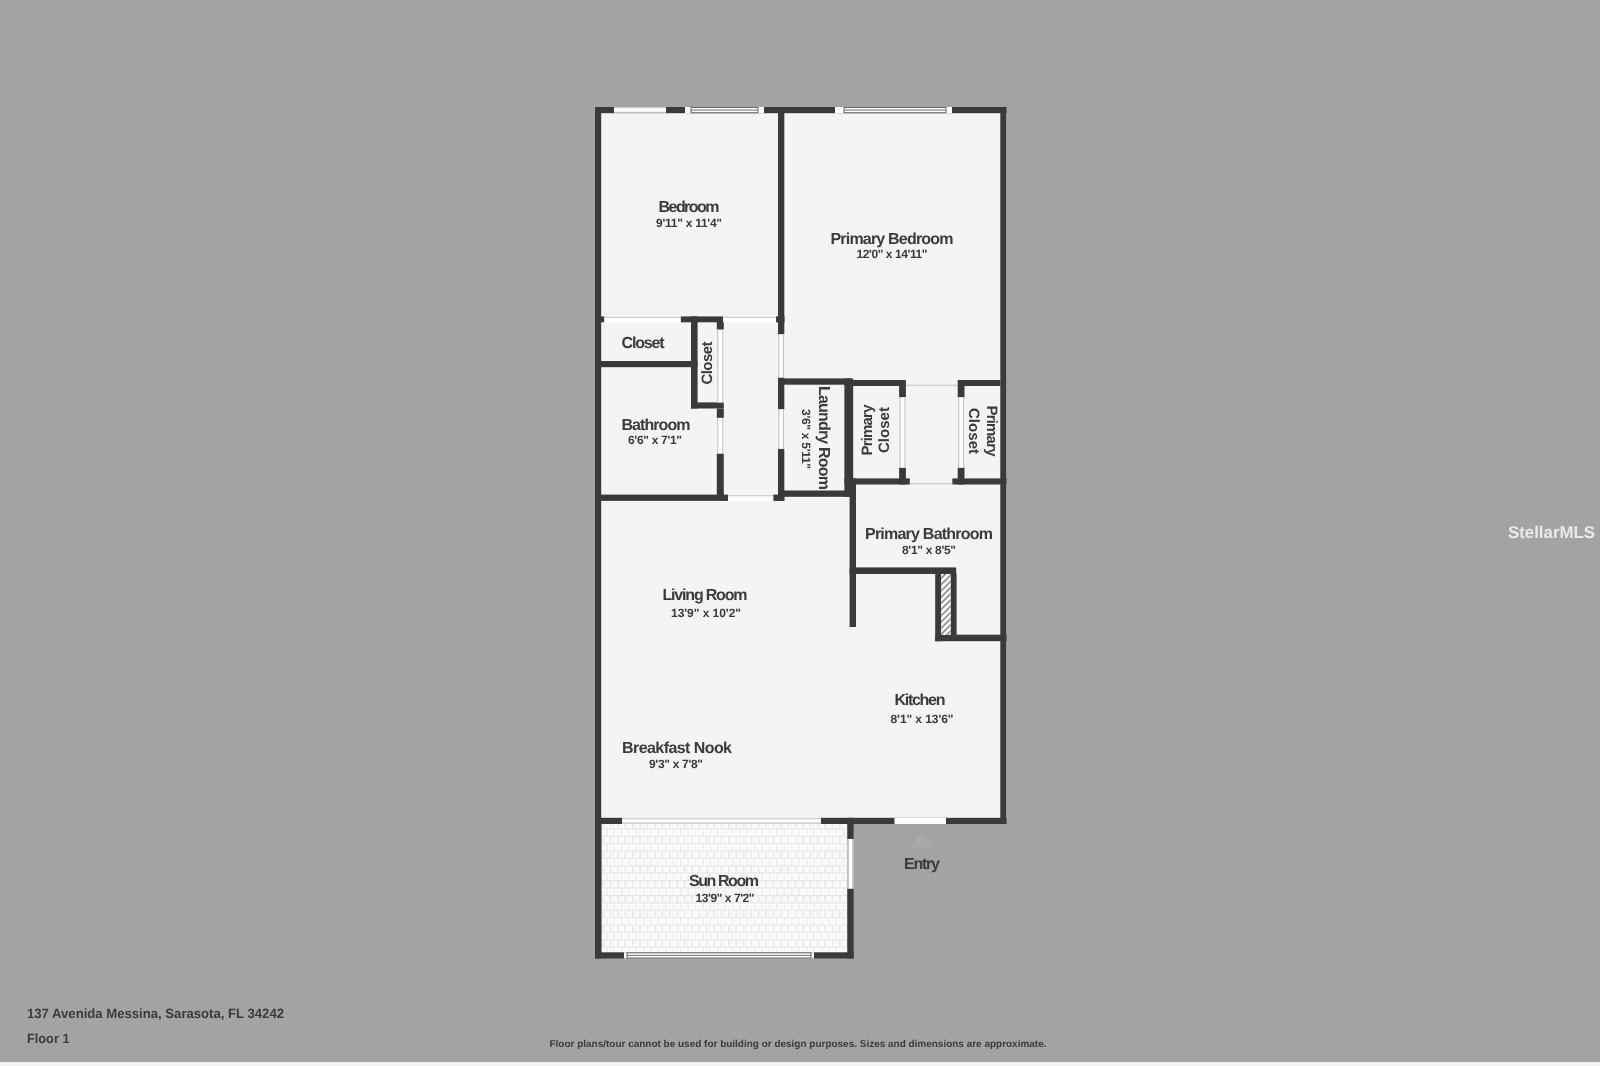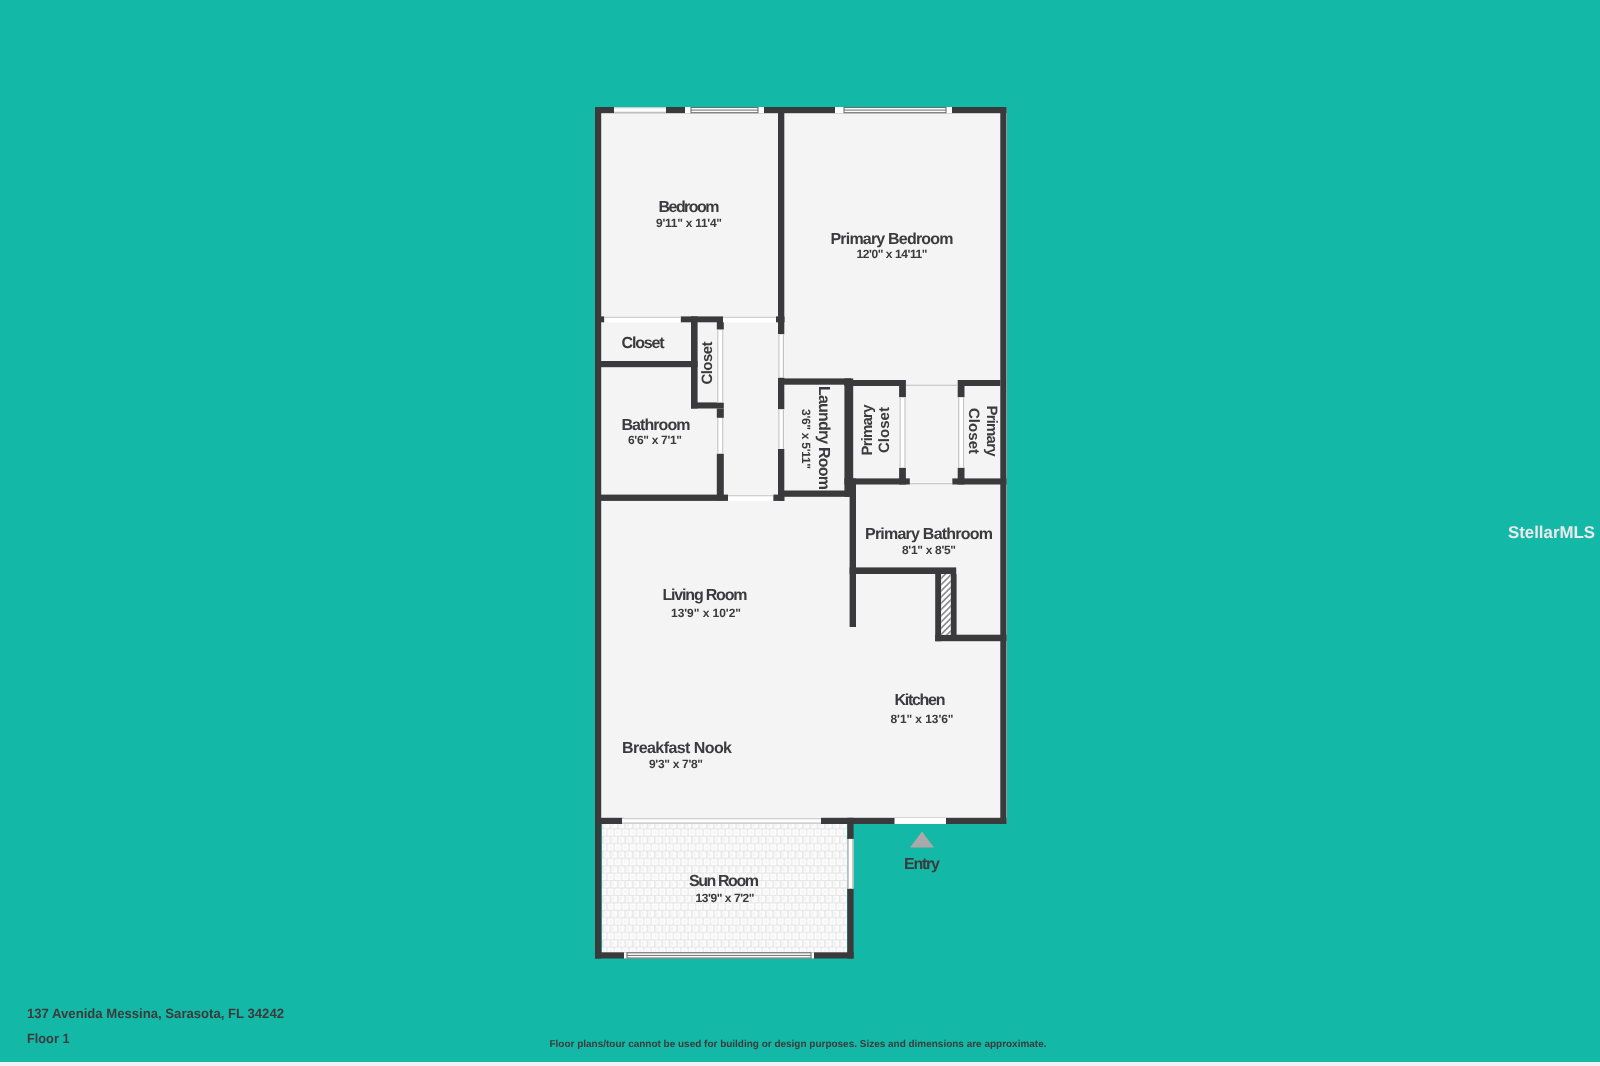--- a/index.html
+++ b/index.html
@@ -1,17 +1,17 @@
 <!DOCTYPE html>
 <html><head>
 <meta charset="utf-8">
 <title>Floor Plan</title>
 <style>
   html,body{margin:0;padding:0;background:#ffffff;}
-  #page{position:relative;width:1600px;height:1066px;background:#14b8a6;overflow:hidden;
+  #page{position:relative;width:1600px;height:1066px;background:#a3a3a3;overflow:hidden;
         font-family:"Liberation Sans", sans-serif;-webkit-font-smoothing:antialiased;}
   svg{display:block;opacity:0.999;}
   text{text-rendering:geometricPrecision;}
   .nm{font:700 16px "Liberation Sans",sans-serif;fill:#3b3b3d;}
   .dm{font:700 12px "Liberation Sans",sans-serif;fill:#3b3b3d;}
   .sm{font:700 15px "Liberation Sans",sans-serif;fill:#3b3b3d;}
 </style>
 </head>
 <body>
 <div id="page">

